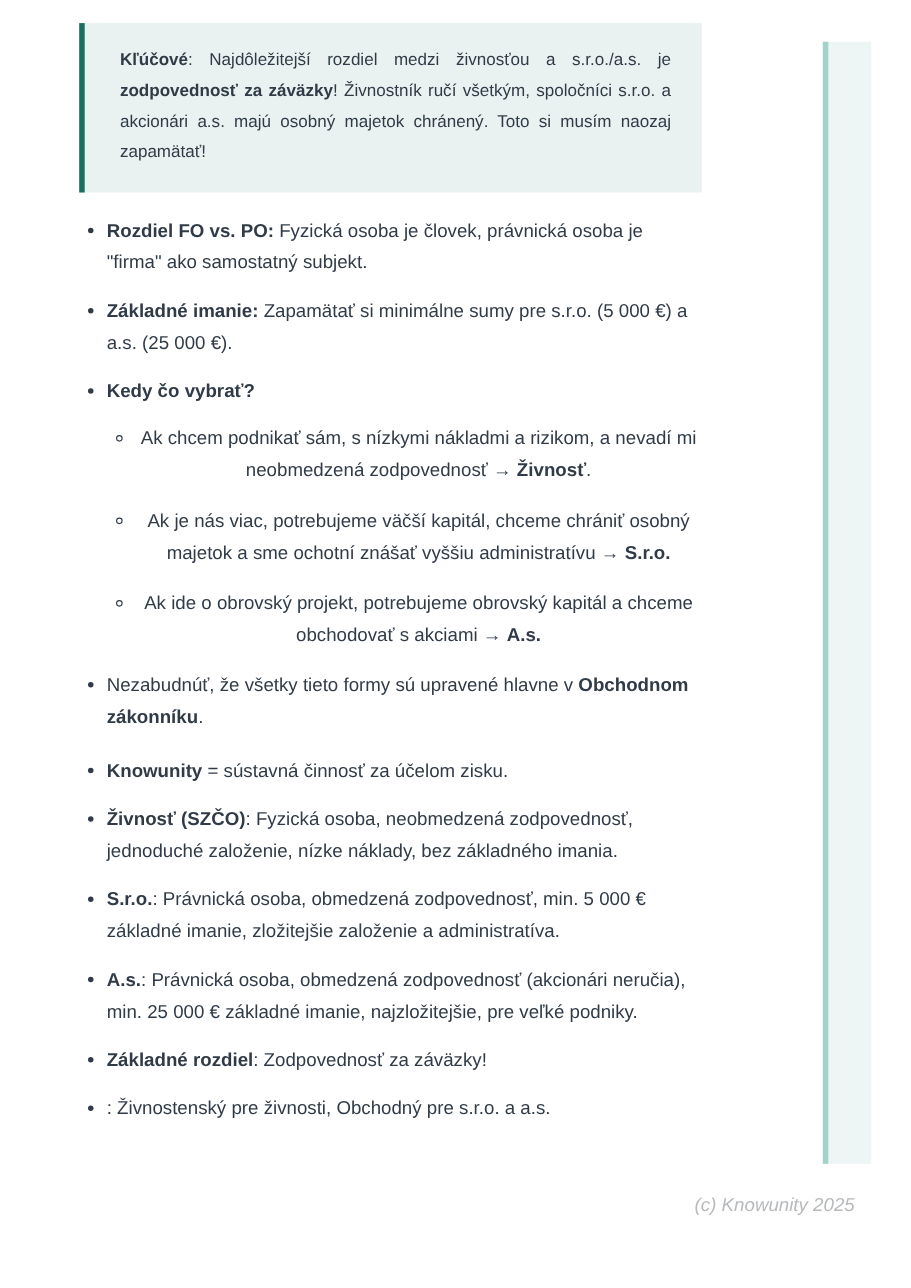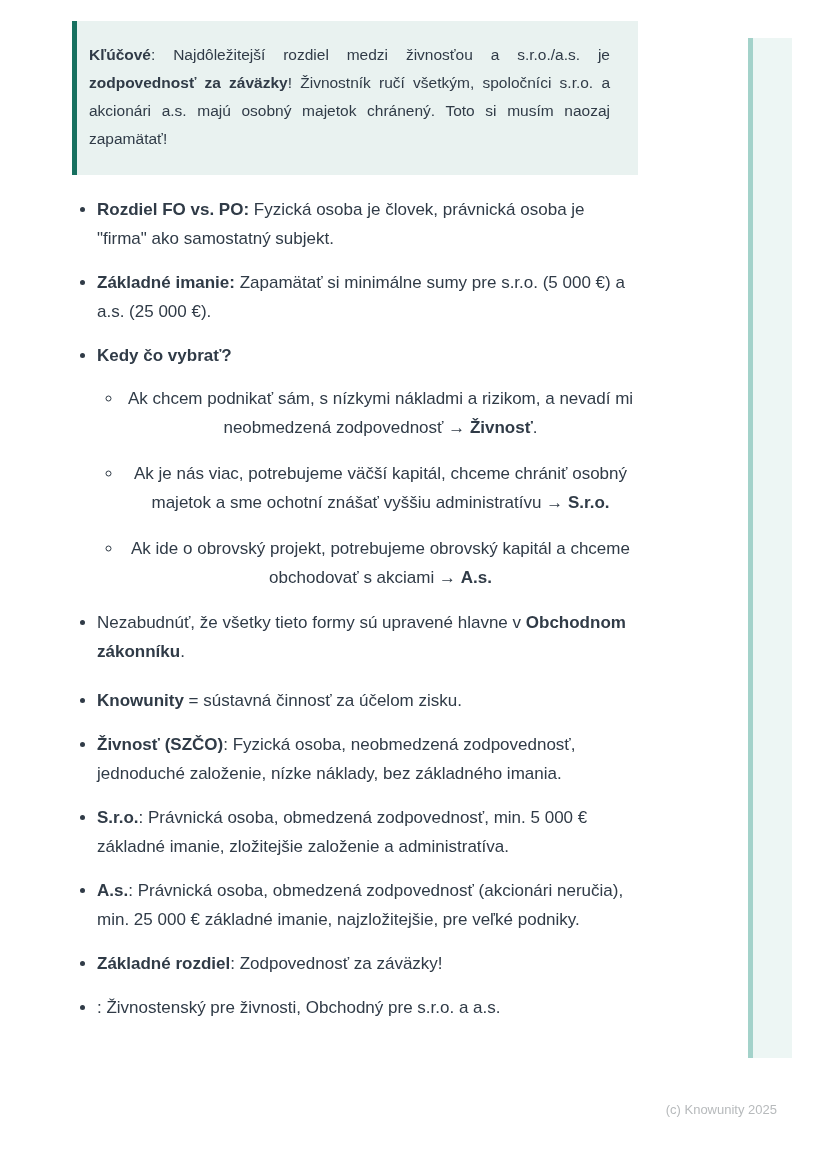--- a/index.html
+++ b/index.html
@@ -29,21 +29,21 @@
     padding: 0 0 13px 0;
     border-bottom: 2px solid var(--underline, #a9d6cf);
     letter-spacing: -0.3px;
   }
   .section-notes h1.section-title { margin-top: 41px; }
   .section-summary h1.section-title { margin-top: 42px; }
   .callout {
     margin-top: 21px;
     background: var(--callout_bg, #e9f2f0);
     border-left: 5px solid var(--callout_border, #17705f);
-    padding: 20px 28px 22px 12px;
+    padding: 20px 28px 22px 32px;
   }
   .callout p {
     margin: 0;
     font-size: 15.5px;
     line-height: 28px;
     text-align: justify;
   }
   ul.bullets {
     margin: 20px 0 0 0;
     padding: 0 0 0 25px;
@@ -66,23 +66,24 @@
     left: 748px;
     top: 38px;
     width: 39px;
     height: 1020px;
     background: var(--sidebar_fill, #edf6f4);
     border-left: 5px solid var(--sidebar_edge, #a3d2ca);
   }
   .footer-credit {
     position: absolute;
     right: 51px;
-    bottom: 54px;
-    font-size: 13px;
+    bottom: 65px;
+    font-size: 17px;
     color: var(--footer, #b7babc);
+    font-style: italic;
   }
 </style>
 </head>
 <body>
 
 <main class="content">
 
   <section class="section-notes">
 
     <div class="callout">

